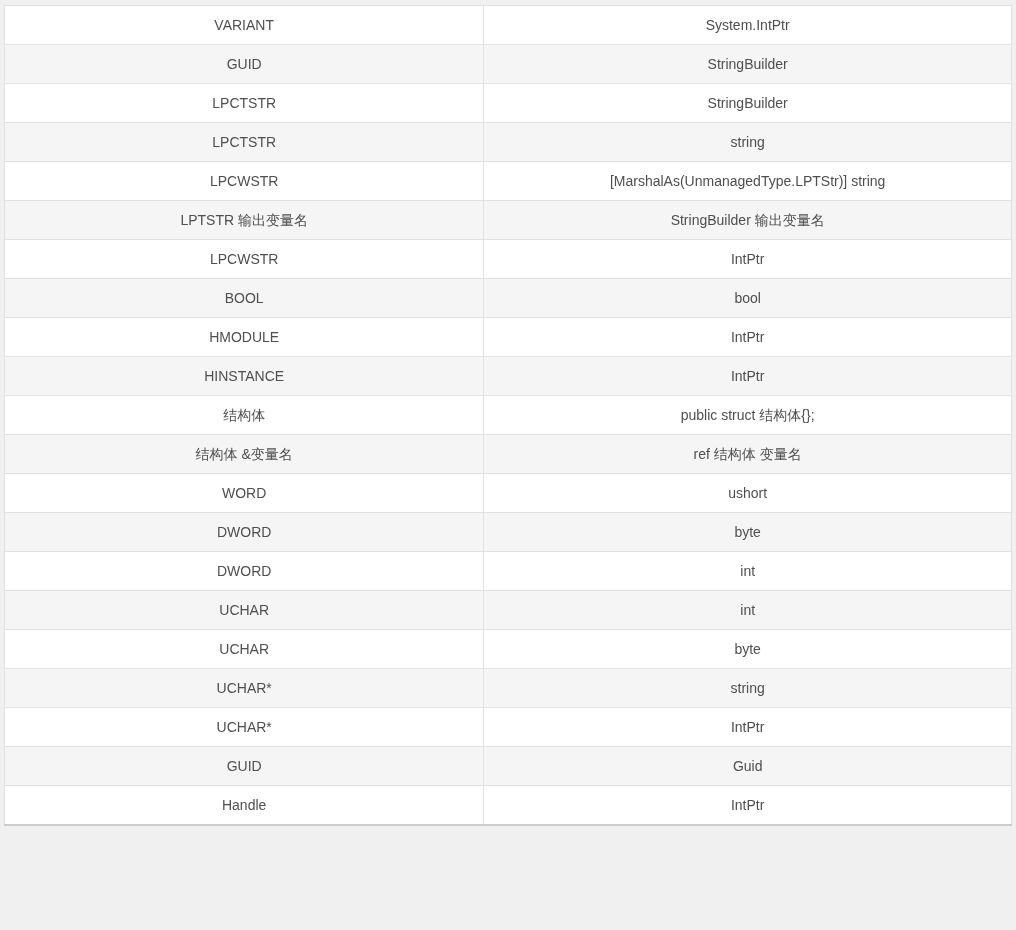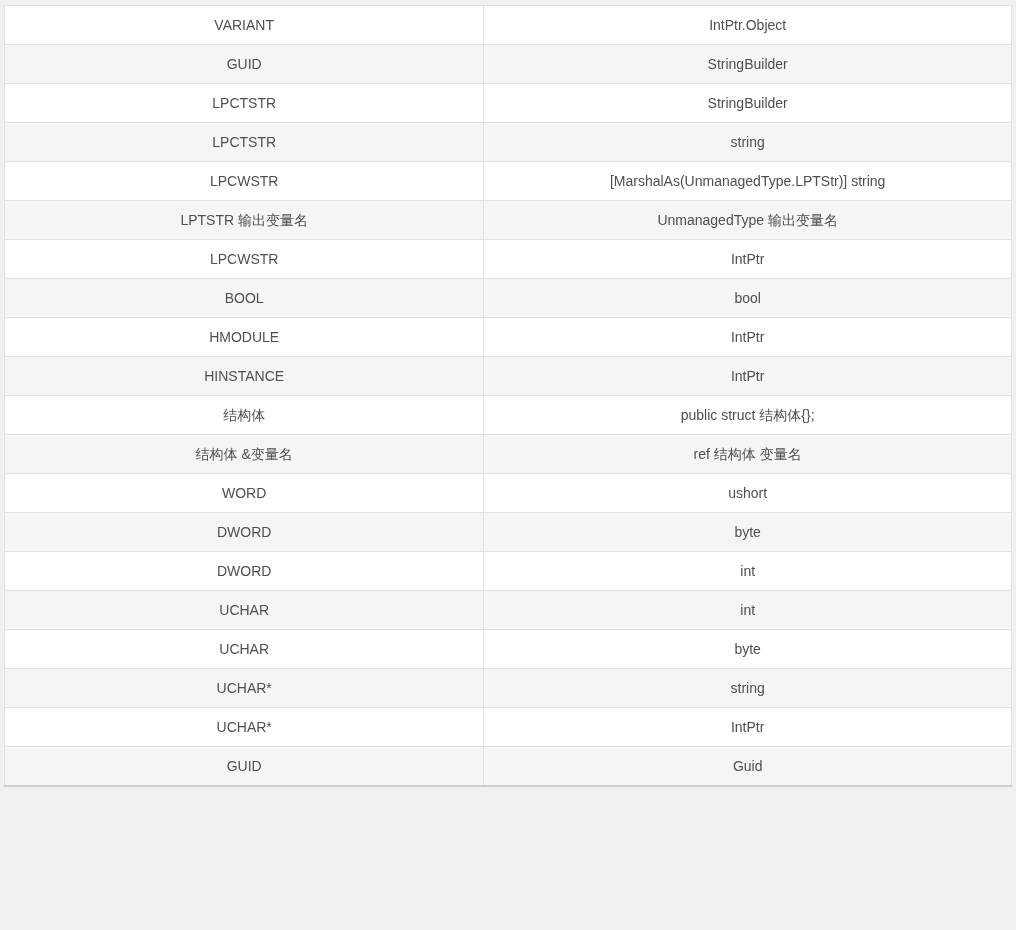--- a/index.html
+++ b/index.html
@@ -48,21 +48,21 @@
   table.type-map { border-bottom: 2px solid var(--border-strong); }
 </style>
 </head>
 <body>
 
 <div class="table-wrap">
   <table class="type-map">
     <tbody>
   <tr>
     <td class="col-cpp">VARIANT</td>
-    <td class="col-cs">IntPtr.Object</td>
+    <td class="col-cs">System.IntPtr</td>
   </tr>
 
 
   <tr>
     <td class="col-cpp">GUID</td>
     <td class="col-cs">StringBuilder</td>
   </tr>
 
   <tr>
     <td class="col-cpp">LPCTSTR</td>
@@ -74,21 +74,21 @@
     <td class="col-cs">string</td>
   </tr>
 
   <tr>
     <td class="col-cpp">LPCWSTR</td>
     <td class="col-cs">[MarshalAs(UnmanagedType.LPTStr)] string</td>
   </tr>
 
   <tr>
     <td class="col-cpp">LPTSTR 输出变量名</td>
-    <td class="col-cs">UnmanagedType 输出变量名</td>
+    <td class="col-cs">StringBuilder 输出变量名</td>
   </tr>
 
   <tr>
     <td class="col-cpp">LPCWSTR</td>
     <td class="col-cs">IntPtr</td>
   </tr>
 
   <tr>
     <td class="col-cpp">BOOL</td>
     <td class="col-cs">bool</td>
@@ -148,15 +148,19 @@
   <tr>
     <td class="col-cpp">UCHAR*</td>
     <td class="col-cs">IntPtr</td>
   </tr>
 
   <tr>
     <td class="col-cpp">GUID</td>
     <td class="col-cs">Guid</td>
   </tr>
 
+  <tr>
+    <td class="col-cpp">Handle</td>
+    <td class="col-cs">IntPtr</td>
+  </tr>
 </tbody>
   </table>
 </div>
 
 </body></html>

